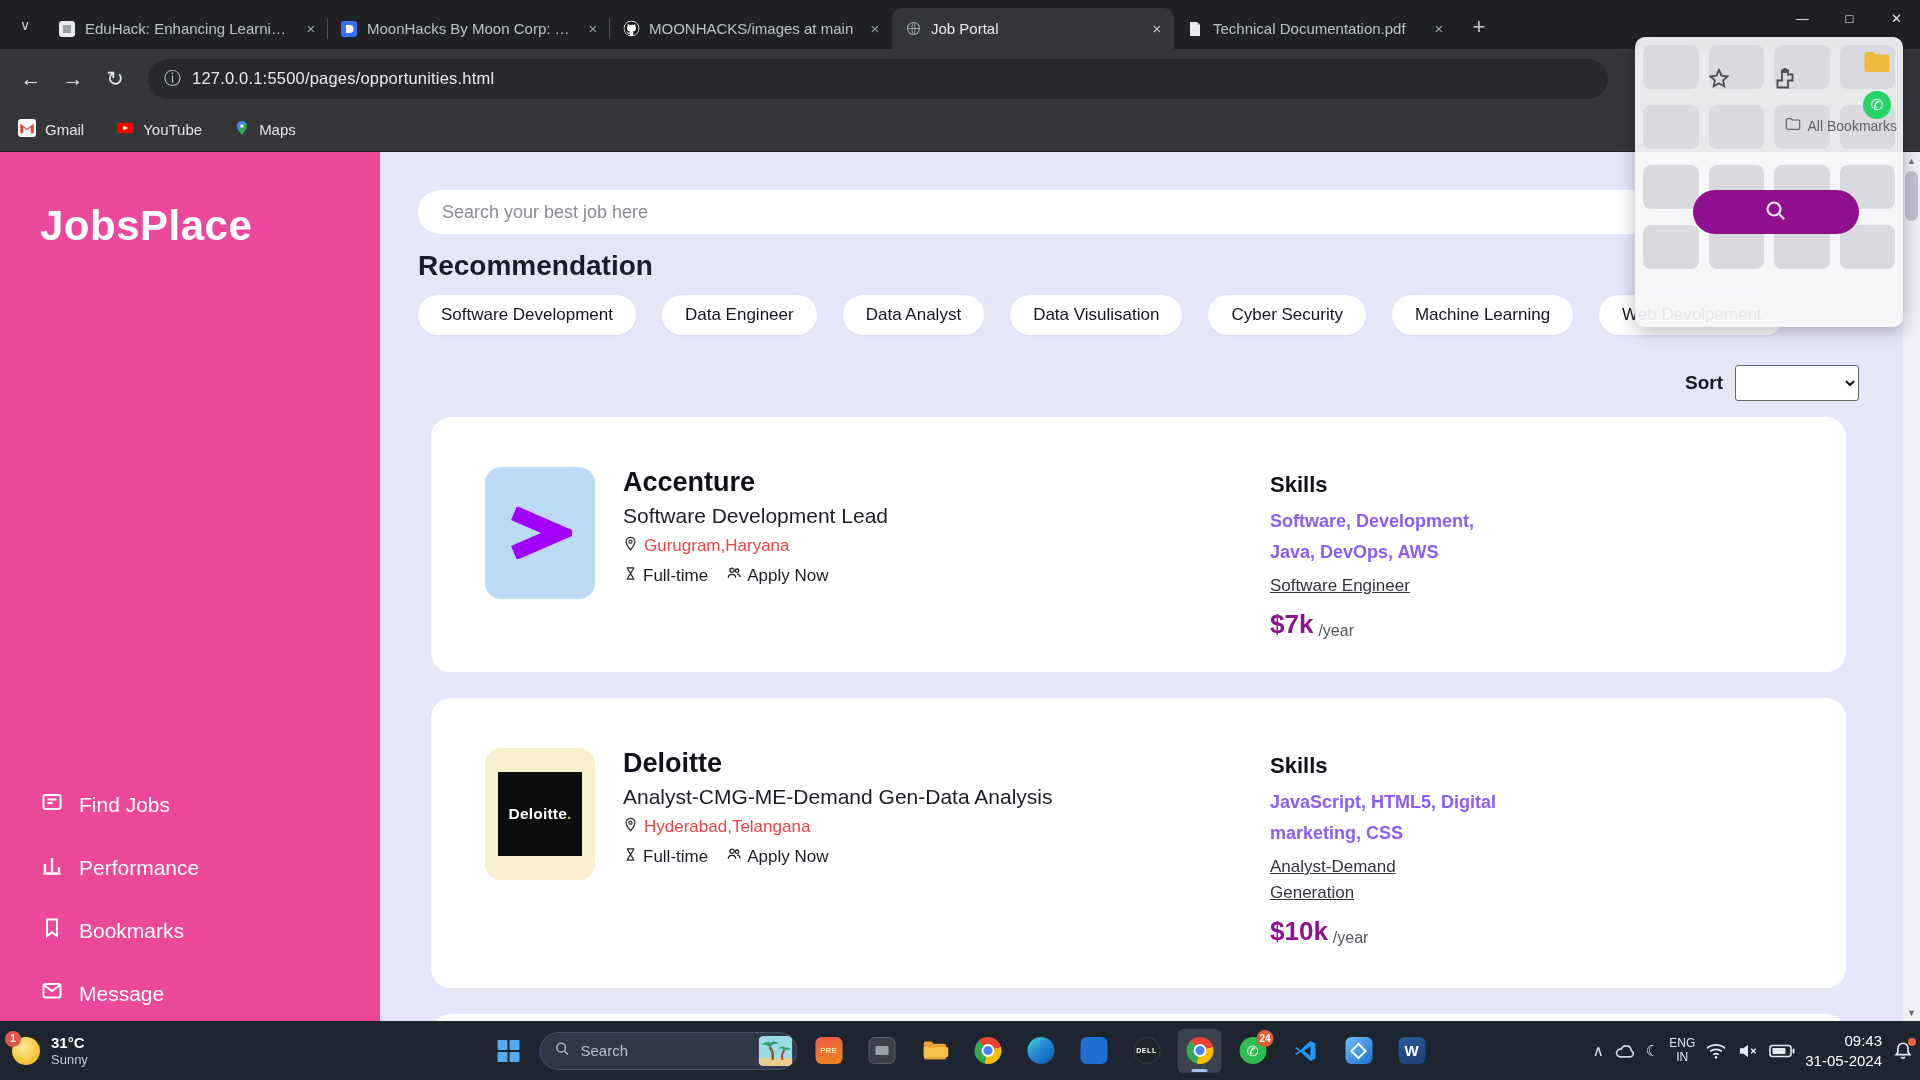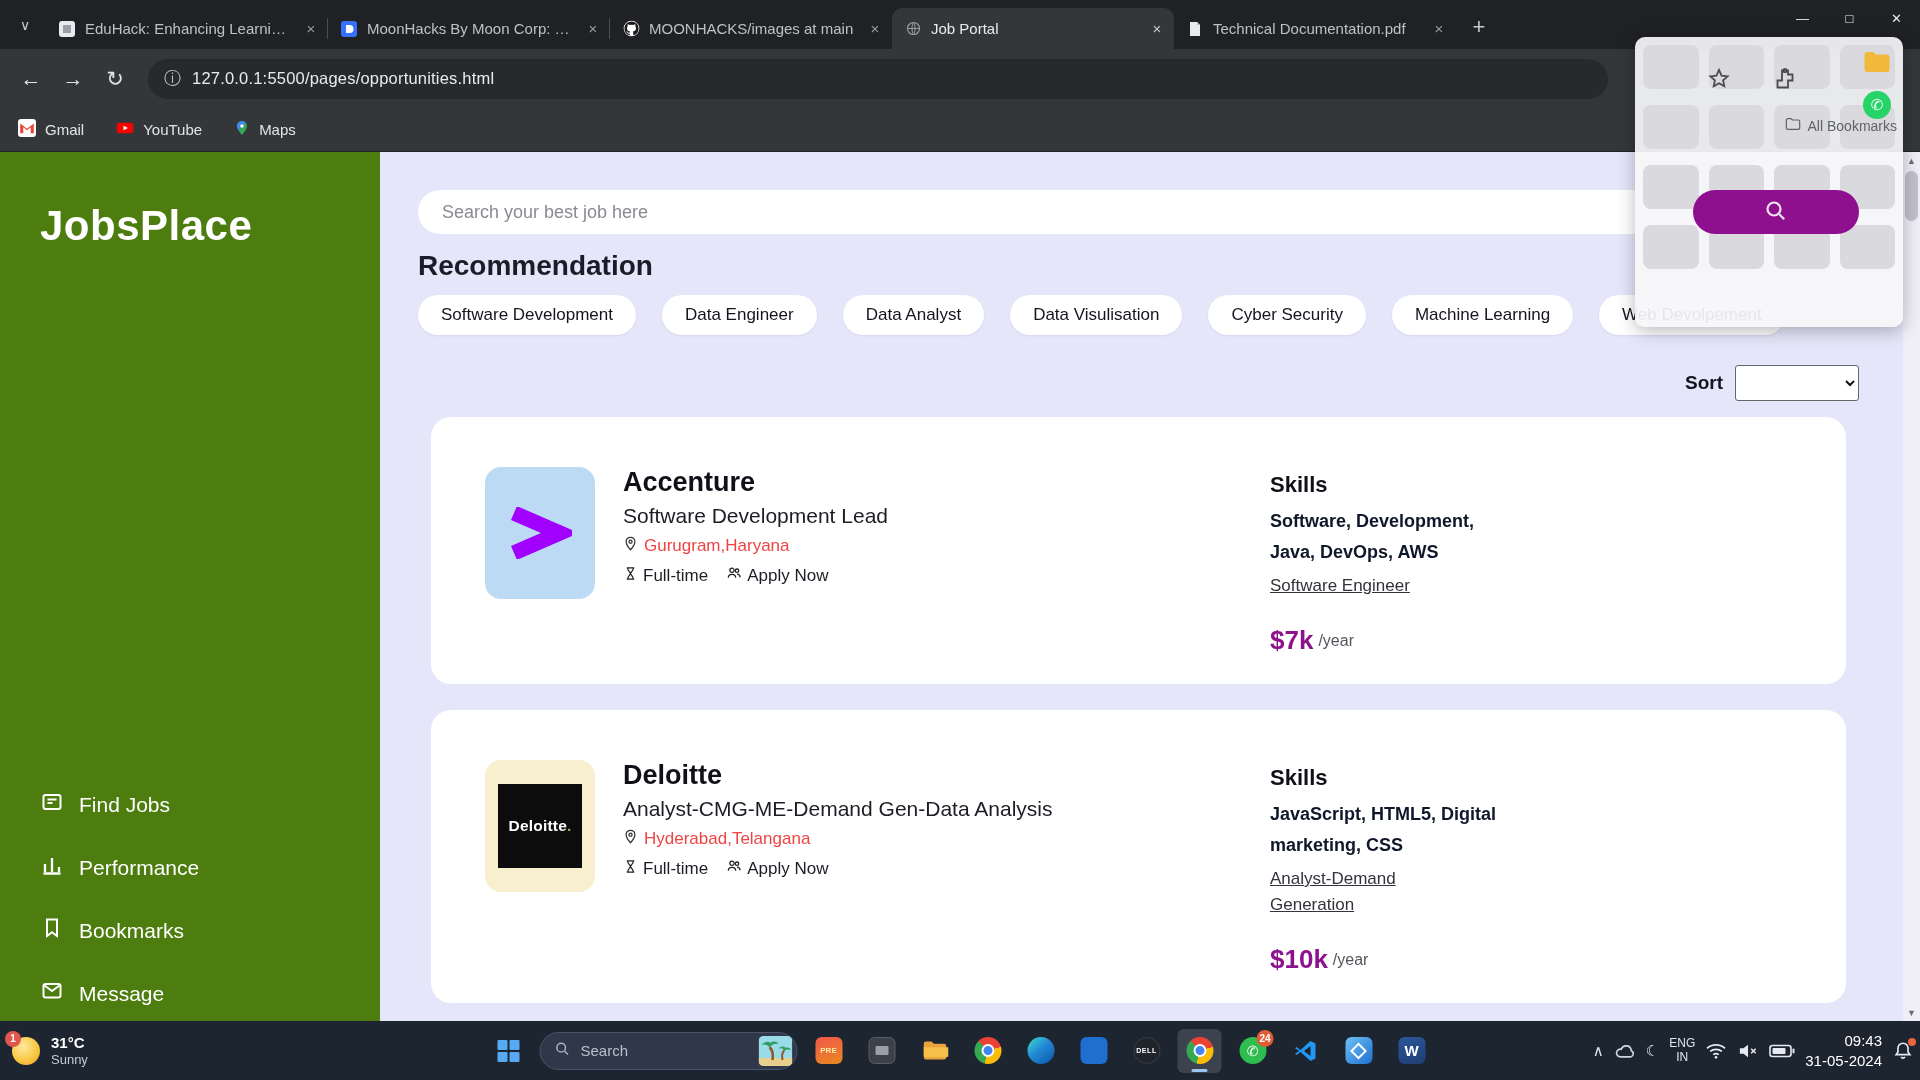--- a/index.html
+++ b/index.html
@@ -26,21 +26,21 @@
   .nav-btn { width:38px; height:38px; border:none; background:transparent; border-radius:50%; color:#dfe2e6; font-size:21px; display:flex; align-items:center; justify-content:center; }
   .omnibox { flex:1; margin:0 300px 0 10px; height:40px; border-radius:20px; background:#28292c; display:flex; align-items:center; padding:0 16px; gap:11px; }
   .info-glyph { color:#bdc1c6; font-size:17px; }
   .url-text { color:#e8eaed; font-size:16.5px; letter-spacing:.2px; }
 
   .bookmarks-bar { position:absolute; top:108px; left:0; width:1920px; height:44px; background:#35363a; border-bottom:1px solid #202124; display:flex; align-items:center; gap:32px; padding:0 18px; z-index:20; }
   .bm-item { display:flex; align-items:center; gap:9px; color:#e2e4e8; font-size:15px; }
 
   
   .page { position:absolute; top:152px; left:0; width:1920px; height:869px; display:flex; }
-  .sidebar { width:380px; flex:none; background:#4d7c0f; position:relative; }
+  .sidebar { width:380px; flex:none; background:#ec4899; position:relative; }
   .brand { color:#fff; font-size:42px; font-weight:bold; margin:50px 0 0 40px; letter-spacing:.5px; }
   .side-nav { position:absolute; left:40px; bottom:13px; display:flex; flex-direction:column; gap:34px; }
   .nav-item { display:flex; align-items:center; gap:15px; color:#fff; font-size:21px; text-decoration:none; }
 
   .main { flex:1; background:#e6e6fa; padding:0 61px 0 38px; overflow:hidden; }
   .search-row { margin-top:38px; display:flex; align-items:center; }
   .search-input { flex:1; height:44px; border:none; border-radius:22px; background:#fff; padding:0 24px; font-size:18px; color:#333; outline:none; }
   .search-input::placeholder { color:#8a8a93; }
   .search-btn { flex:none; width:166px; height:44px; margin-left:2px; border:none; border-radius:22px; background:#8e108e; display:flex; align-items:center; justify-content:center; position:relative; z-index:60; }
   .rec-title { margin-top:16px; font-size:28px; font-weight:bold; color:#1c1c28; }
@@ -60,23 +60,23 @@
   .del-text { color:#fff; font-size:15.5px; font-weight:bold; letter-spacing:.2px; }
   .del-dot { color:#86bc25; }
   .card-mid { margin-left:28px; width:620px; flex:none; }
   .company { font-size:27px; font-weight:bold; color:#101018; }
   .job-title { font-size:21px; color:#1d1d26; margin-top:6px; }
   .loc-row { display:flex; align-items:center; gap:6px; margin-top:8px; font-size:17px; color:#ef4444; }
   .meta-row { display:flex; align-items:center; gap:18px; margin-top:9px; font-size:17px; color:#1d1d26; }
   .meta-item { display:flex; align-items:center; gap:5px; }
   .card-right { margin-left:auto; width:536px; }
   .skills-heading { font-size:22px; font-weight:bold; color:#101018; margin:5px 0 8px; }
-  .skills-text { font-size:18px; font-weight:bold; color:#0f172a; line-height:31px; max-width:240px; }
+  .skills-text { font-size:18px; font-weight:bold; color:#8b5cf6; line-height:31px; max-width:240px; }
   .role-link { display:inline-block; margin-top:5px; font-size:17px; color:#33333c; text-decoration:underline; max-width:210px; line-height:26px; }
-  .salary-row { margin-top:26px; display:flex; align-items:center; }
+  .salary-row { margin-top:10px; display:flex; align-items:flex-end; }
   .salary { font-size:26px; font-weight:bold; color:#8e128e; }
   .salary-period { font-size:16px; color:#55555e; margin-left:5px; }
 
   
   .page-scrollbar { position:absolute; top:152px; right:0; width:17px; height:869px; background:#f0eef6; z-index:40; }
   .sb-arrow { position:absolute; left:0; width:17px; height:17px; display:flex; align-items:center; justify-content:center; color:#6d6d78; font-size:9px; }
   .sb-up { top:0; } .sb-down { bottom:0; }
   .sb-thumb { position:absolute; left:2px; top:19px; width:13px; height:50px; border-radius:7px; background:#c2bfce; }
 
   

